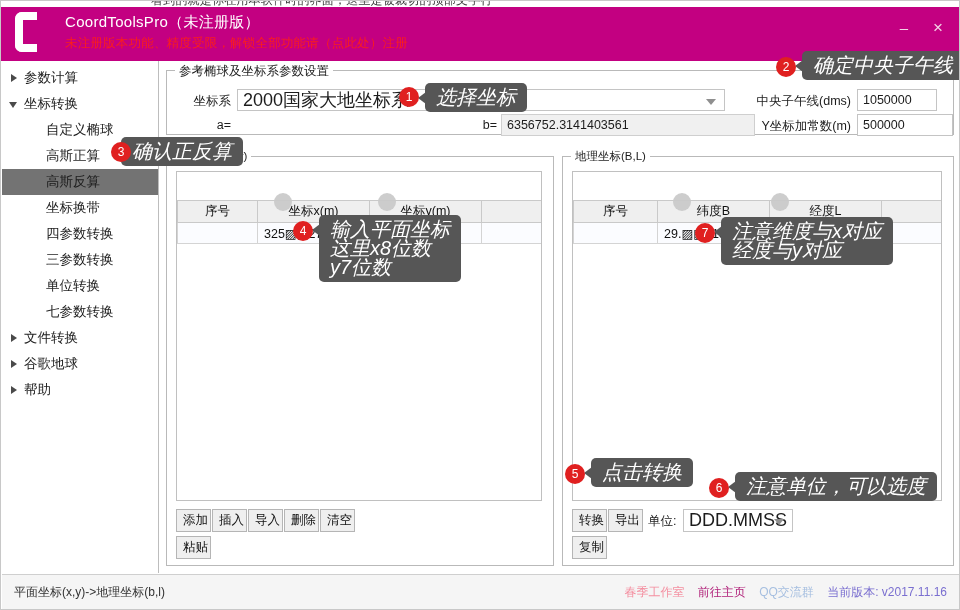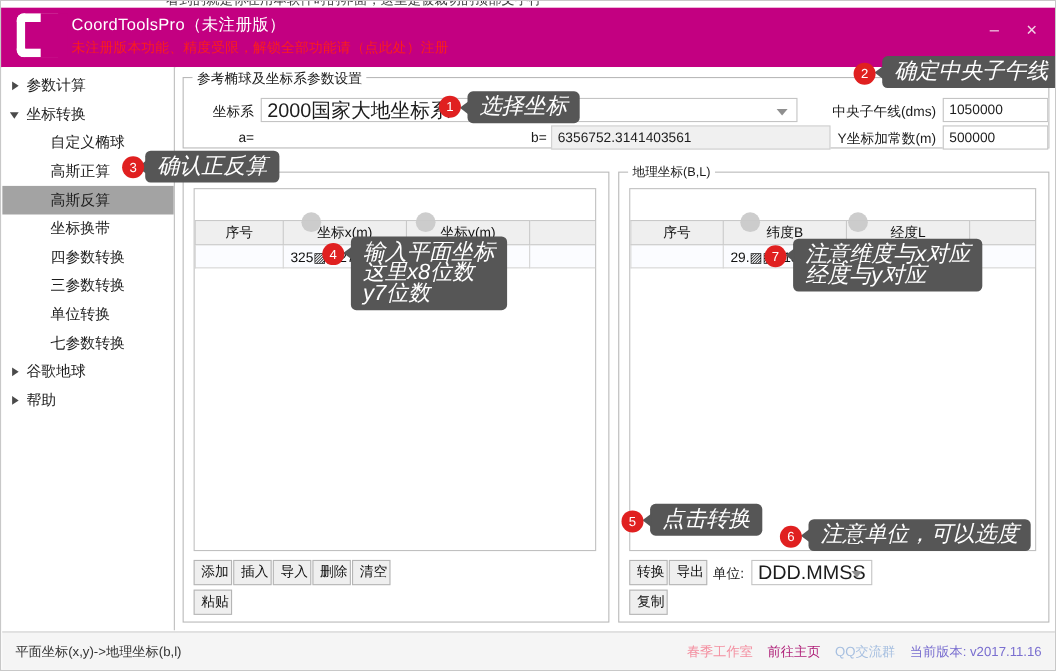--- a/index.html
+++ b/index.html
@@ -73,21 +73,21 @@
     position: absolute; left: 1px; top: 60px; width: 157px; height: 512px;
     background: #ffffff; border-right: 1px solid #bdbdbd;
     overflow: hidden;
   }
   .nav-item {
     position: relative; height: 26px; line-height: 26px;
     font-size: 13.5px; color: #1c1c1c; cursor: pointer; white-space: nowrap;
   }
   .nav-item.root { padding-left: 22px; }
   .nav-item.child { padding-left: 44px; }
-  .nav-item.selected { background: #a3a3a3; padding-left: 44px; }
+  .nav-item.selected { background: #737373; padding-left: 44px; }
   .arrow {
     position: absolute; left: 9px; top: 9px;
     width: 0; height: 0;
   }
   .arrow.right {
     border-left: 6px solid #4a4a4a;
     border-top: 4px solid transparent;
     border-bottom: 4px solid transparent;
   }
   .arrow.down {
@@ -246,20 +246,21 @@
     <div class="nav-item root"><i class="arrow right"></i><span>参数计算</span></div>
     <div class="nav-item root"><i class="arrow down"></i><span>坐标转换</span></div>
     <div class="nav-item child"><span>自定义椭球</span></div>
     <div class="nav-item child"><span>高斯正算</span></div>
     <div class="nav-item child selected"><span>高斯反算</span></div>
     <div class="nav-item child"><span>坐标换带</span></div>
     <div class="nav-item child"><span>四参数转换</span></div>
     <div class="nav-item child"><span>三参数转换</span></div>
     <div class="nav-item child"><span>单位转换</span></div>
     <div class="nav-item child"><span>七参数转换</span></div>
+    <div class="nav-item root"><i class="arrow right"></i><span>文件转换</span></div>
     <div class="nav-item root"><i class="arrow right"></i><span>谷歌地球</span></div>
     <div class="nav-item root"><i class="arrow right"></i><span>帮助</span></div>
   </div>
 
   <div class="content">
 
     <div class="groupbox" id="gb-params">
       <div class="gb-title">参考椭球及坐标系参数设置</div>
 
       <div class="fld-label" style="left:8px; top:22px; width:56px;">坐标系</div>
@@ -267,21 +268,21 @@
         <span>2000国家大地坐标系</span>
         <i class="cbarrow"></i>
       </div>
 
       <div class="fld-label" style="left:8px; top:47px; width:56px;">a=</div>
 
       <div class="fld-label" style="left:300px; top:47px; width:30px;">b=</div>
       <div class="txtbox" style="left:334px; top:43px; width:254px; height:22px;">6356752.3141403561</div>
 
       <div class="fld-label" style="left:562px; top:22px; width:122px;">中央子午线(dms)</div>
-      <div class="txtbox white" style="left:690px; top:18px; width:96px; height:22px;">1050000</div>
+      <div class="txtbox white" style="left:690px; top:18px; width:80px; height:22px;">1050000</div>
 
       <div class="fld-label" style="left:562px; top:47px; width:122px;">Y坐标加常数(m)</div>
       <div class="txtbox white" style="left:690px; top:43px; width:96px; height:22px;">500000</div>
     </div>
 
     <div class="groupbox" id="gb-plane">
       <div class="gb-title">平面坐标(x,y)</div>
 
       <div class="tbl-wrap" style="width:366px; height:330px;">
         <table class="grid">
@@ -365,21 +366,21 @@
 
   </div>
 
   <div class="badge" style="left:398px; top:86px;">1</div>
   <div class="callout" style="left:424px; top:82px;">选择坐标</div>
 
   <div class="badge" style="left:775px; top:56px;">2</div>
   <div class="callout" style="left:801px; top:50px;">确定中央子午线</div>
 
   <div class="badge" style="left:110px; top:141px;">3</div>
-  <div class="callout" style="left:131px; top:136px;">确认正反算</div>
+  <div class="callout" style="left:120px; top:136px;">确认正反算</div>
 
   <div class="badge" style="left:292px; top:220px;">4</div>
   <div class="callout" style="left:318px; top:214px;">输入平面坐标
 这里x8位数
 y7位数</div>
 
   <div class="badge" style="left:564px; top:463px;">5</div>
   <div class="callout" style="left:590px; top:457px;">点击转换</div>
 
   <div class="badge" style="left:708px; top:477px;">6</div>

